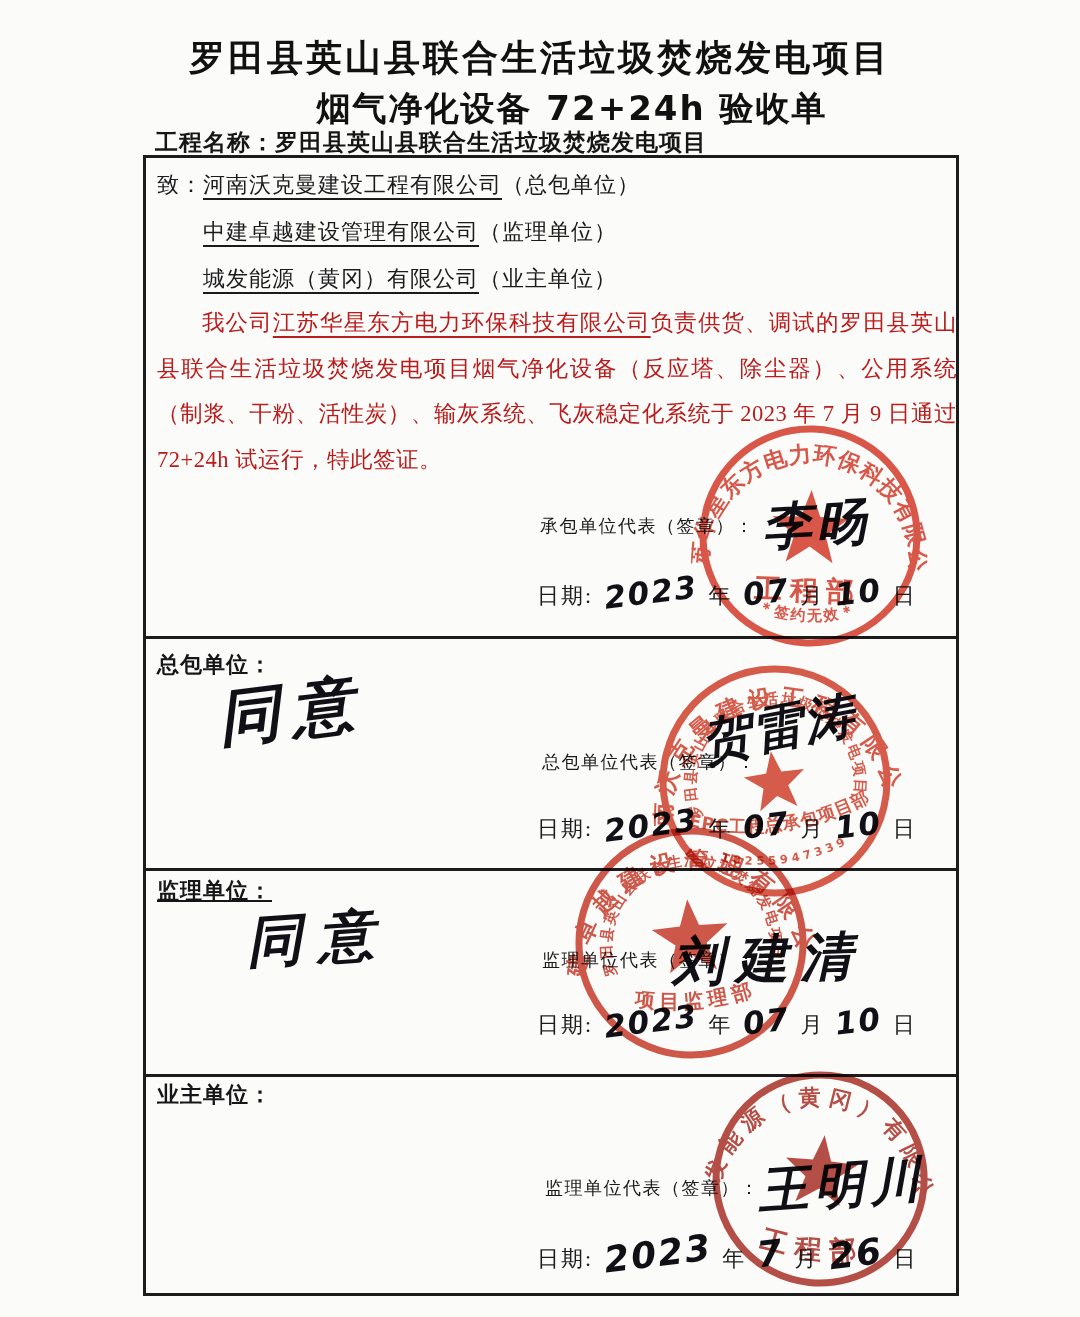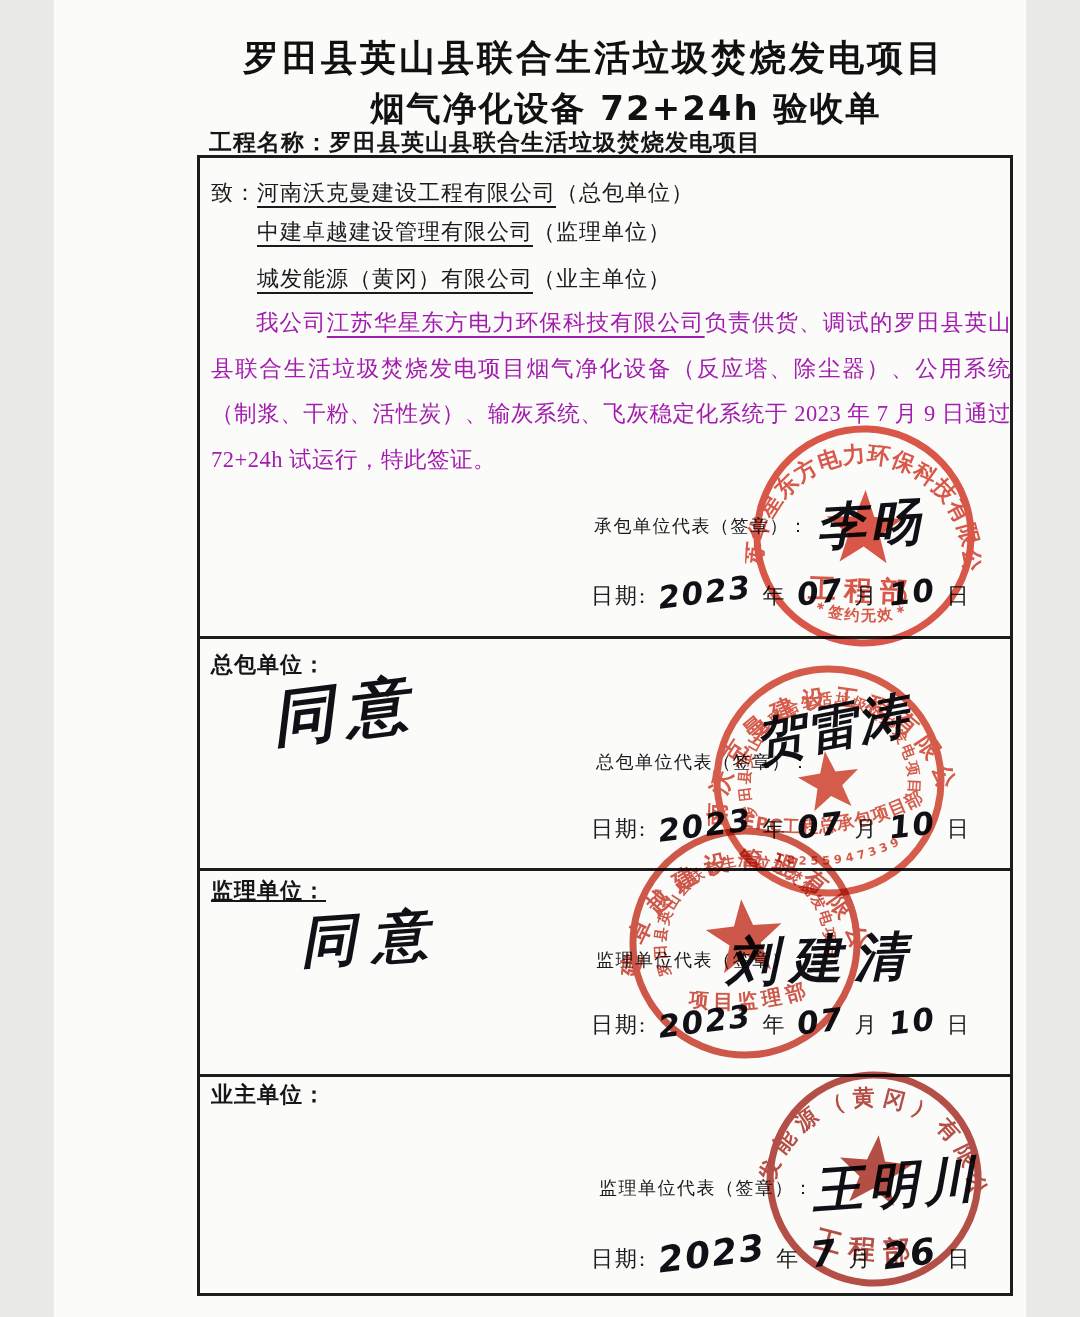--- a/index.html
+++ b/index.html
@@ -1,32 +1,32 @@
 <!DOCTYPE html>
 <html><head>
 <meta charset="utf-8">
 <style>
   html,body{margin:0;padding:0;background:#e9e9e7;}
-  .page{position:relative;width:972px;height:1317px;margin:0 auto;background:#fbfbf9;
+  .page{position:relative;width:1080px;height:1317px;margin:0 auto;background:#fbfbf9;
         font-family:"Liberation Serif","DejaVu Serif",serif;color:#1d1d1f;overflow:hidden;}
   .title1{position:absolute;left:0;top:34px;width:1080px;text-align:center;
           font-family:"DejaVu Sans","Liberation Sans",sans-serif;font-weight:900;
           font-size:36px;letter-spacing:3px;color:#111;}
   .title2{position:absolute;left:0;top:86px;width:1080px;text-align:center;
           font-family:"DejaVu Sans","Liberation Sans",sans-serif;font-weight:900;
           font-size:34px;letter-spacing:2px;color:#111;padding-left:32px;}
   .project-line{position:absolute;left:155px;top:127px;font-size:23px;font-weight:700;
           font-family:"DejaVu Sans","Liberation Sans",sans-serif;letter-spacing:1px;color:#161616;}
   .box{position:absolute;left:143px;top:155px;width:816px;height:1141px;border:3px solid #1c1c1c;box-sizing:border-box;}
   .divider{position:absolute;left:143px;width:816px;height:3px;background:#1c1c1c;}
   .d1{top:636px}.d2{top:868px}.d3{top:1074px}
   .line{position:absolute;font-size:22px;letter-spacing:1px;white-space:nowrap;color:#1b1b1d;}
   .u{text-decoration:underline;text-underline-offset:6px;text-decoration-thickness:1.5px;}
   .para{position:absolute;left:157px;top:300px;width:800px;font-size:22.5px;line-height:45.5px;
-        text-align:justify;text-indent:2em;letter-spacing:0.5px;color:#a21caf;}
+        text-align:justify;text-indent:2em;letter-spacing:0.5px;color:#b91c1c;}
   .sec-label{position:absolute;font-size:22px;font-weight:600;letter-spacing:1px;color:#161618;}
   .rep-line{position:absolute;font-size:18px;letter-spacing:1.5px;white-space:nowrap;color:#1b1b1d;z-index:2;}
   .date-line{position:absolute;font-size:22px;letter-spacing:2px;white-space:nowrap;color:#1b1b1d;z-index:2;}
   .dnum{display:inline-block;font-family:"DejaVu Sans","Liberation Sans",sans-serif;font-weight:700;
         font-style:italic;font-size:31px;line-height:1;transform:rotate(-7deg);margin:0 3px;color:#101016;}
   .dnum.big{font-size:36px;}
   .hw{position:absolute;font-family:"DejaVu Sans","Liberation Sans",sans-serif;font-weight:700;
       font-style:italic;color:#101016;mix-blend-mode:multiply;z-index:4;transform-origin:left center;white-space:nowrap;}
   .sig-contractor{left:762px;top:494px;font-size:50px;transform:rotate(-3deg);letter-spacing:4px;}
   .sig-general{left:702px;top:710px;font-size:50px;transform:rotate(-11deg);letter-spacing:2px;}
@@ -48,21 +48,21 @@
 
   <div class="title1">罗田县英山县联合生活垃圾焚烧发电项目</div>
   <div class="title2">烟气净化设备 72+24h 验收单</div>
   <div class="project-line"><span>工程名称：</span><span>罗田县英山县联合生活垃圾焚烧发电项目</span></div>
 
   <div class="box"></div>
   <div class="divider d1"></div>
   <div class="divider d2"></div>
   <div class="divider d3"></div>
 
-  <div class="line" style="left:157px;top:170px;margin-top:8px;"><span>致：</span><span class="u">河南沃克曼建设工程有限公司</span><span>（总包单位）</span></div>
+  <div class="line" style="left:157px;top:170px;"><span>致：</span><span class="u">河南沃克曼建设工程有限公司</span><span>（总包单位）</span></div>
   <div class="line" style="left:203px;top:217px;"><span class="u">中建卓越建设管理有限公司</span><span>（监理单位）</span></div>
   <div class="line" style="left:203px;top:264px;"><span class="u">城发能源（黄冈）有限公司</span><span>（业主单位）</span></div>
 
   <div class="para"><span>我公司</span><span class="u">江苏华星东方电力环保科技有限公司</span><span>负责供货、调试的罗田县英山县联合生活垃圾焚烧发电项目烟气净化设备（反应塔、除尘器）、公用系统（制浆、干粉、活性炭）、输灰系统、飞灰稳定化系统于 2023 年 7 月 9 日通过 72+24h 试运行，特此签证。</span></div>
 
   <div class="rep-line" style="left:540px;top:514px;">承包单位代表（签章）：</div>
   <div class="date-line" style="left:537px;top:577px;">
     <span>日期:</span>
     <span class="dnum">2023</span>
     <span>年</span>

